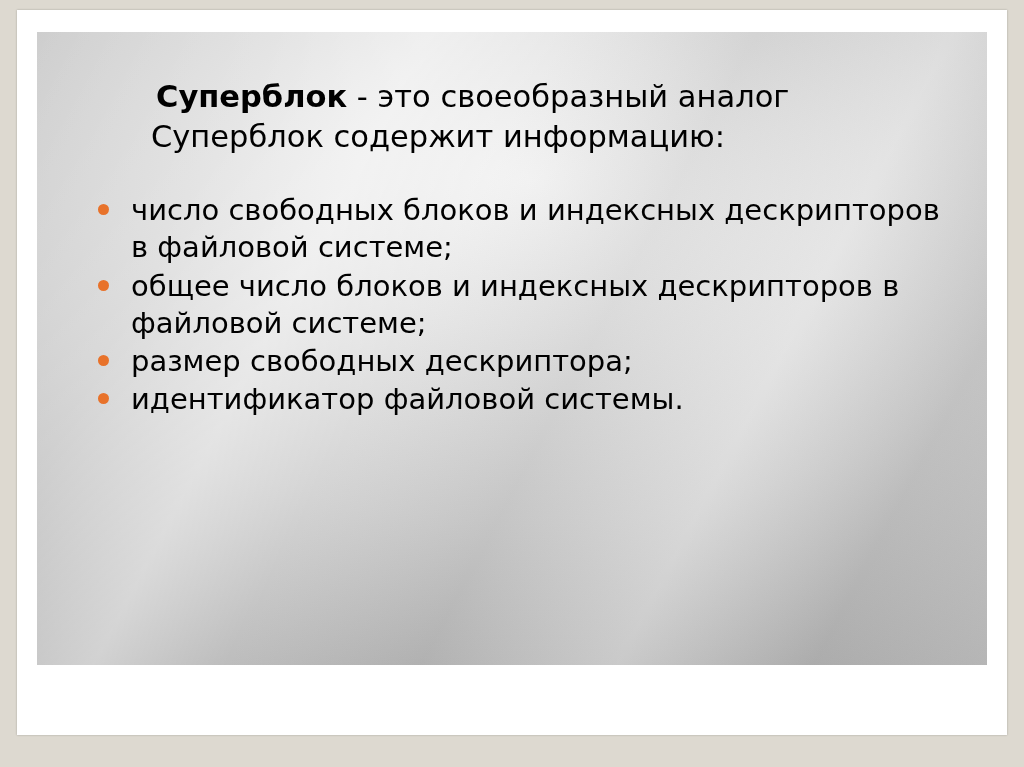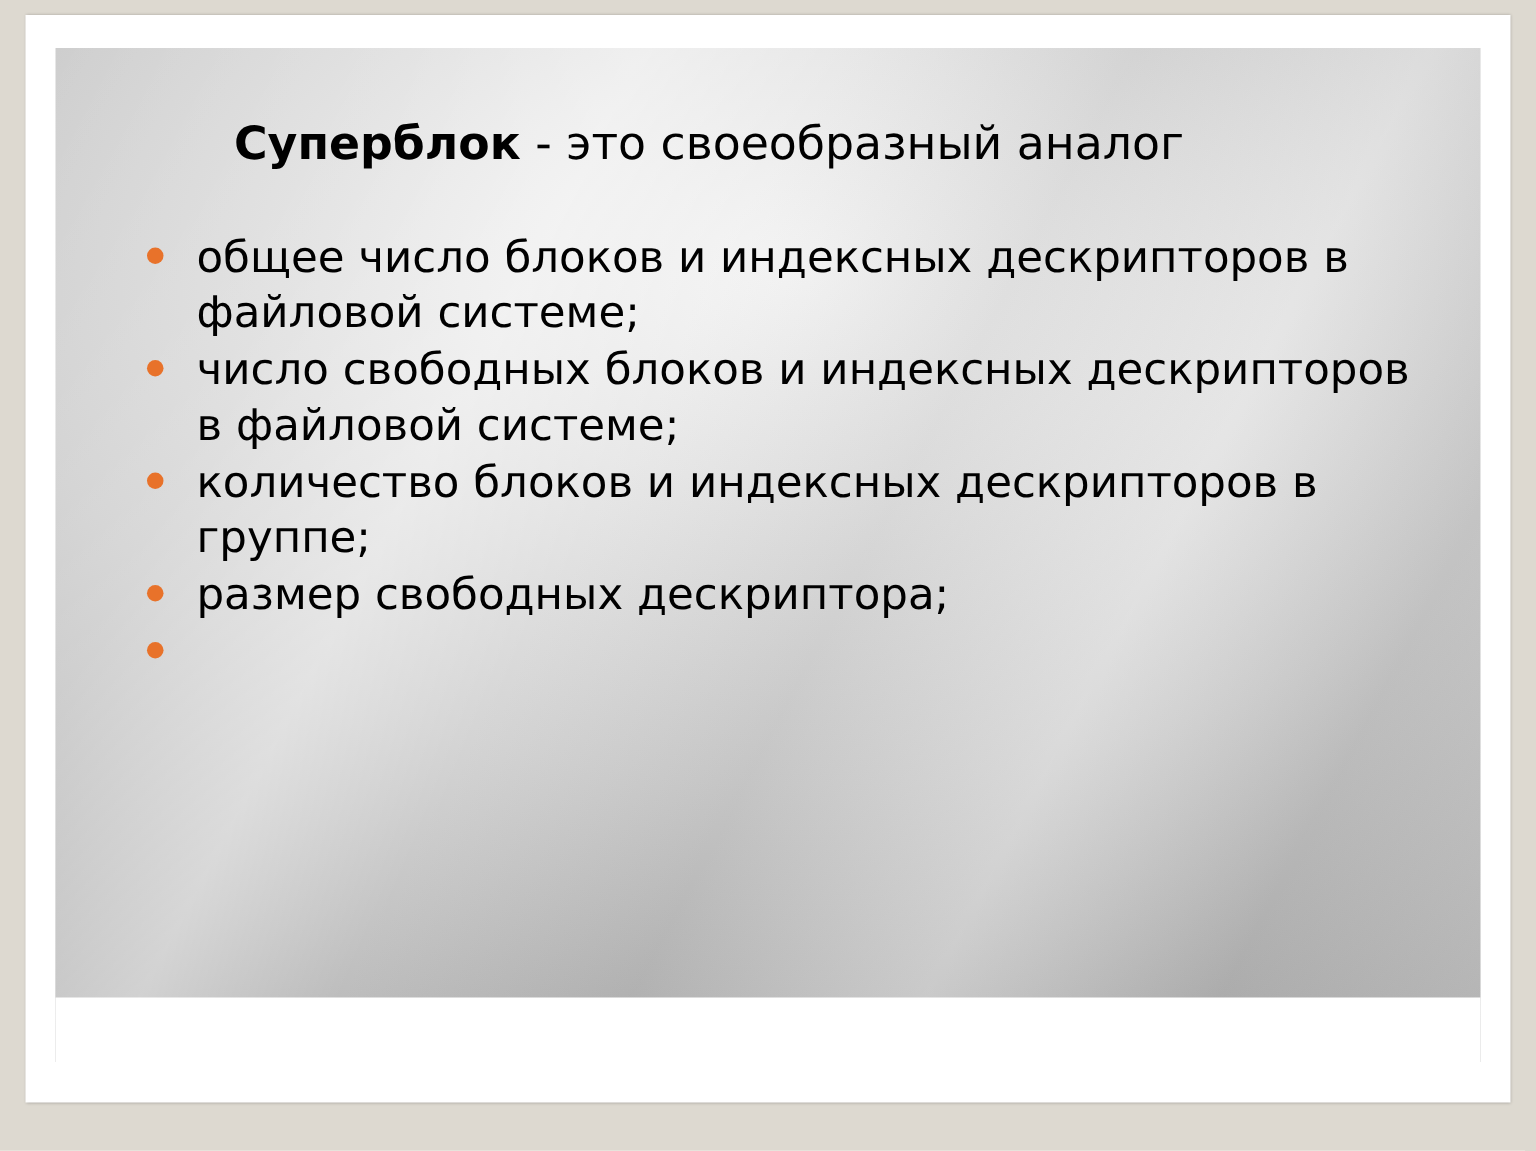--- a/index.html
+++ b/index.html
@@ -107,40 +107,38 @@
 </style>
 </head>
 <body>
 
 <div class="slide-outer">
 
   <div class="content-panel">
 
     <div class="title-block">
       <div class="title-line indent"><span class="bold">Суперблок</span><span> - это своеобразный аналог</span></div>
+      <div class="title-line indent2">Суперблок содержит информацию:</div>
     </div>
 
     <ul class="bullet-list">
-      <li class="bullet-item">
-        <span class="bullet-dot"></span>
-        <span>общее число блоков и индексных дескрипторов в файловой системе;</span>
-      </li>
       <li class="bullet-item">
         <span class="bullet-dot"></span>
         <span>число свободных блоков и индексных дескрипторов в файловой системе;</span>
       </li>
       <li class="bullet-item">
         <span class="bullet-dot"></span>
-        <span>количество блоков и индексных дескрипторов в группе;</span>
+        <span>общее число блоков и индексных дескрипторов в файловой системе;</span>
       </li>
       <li class="bullet-item">
         <span class="bullet-dot"></span>
         <span>размер свободных дескриптора;</span>
       </li>
       <li class="bullet-item">
         <span class="bullet-dot"></span>
+        <span>идентификатор файловой системы.</span>
       </li>
     </ul>
 
   </div>
 
   <div class="bottom-strip"></div>
 </div>
 
 </body></html>

